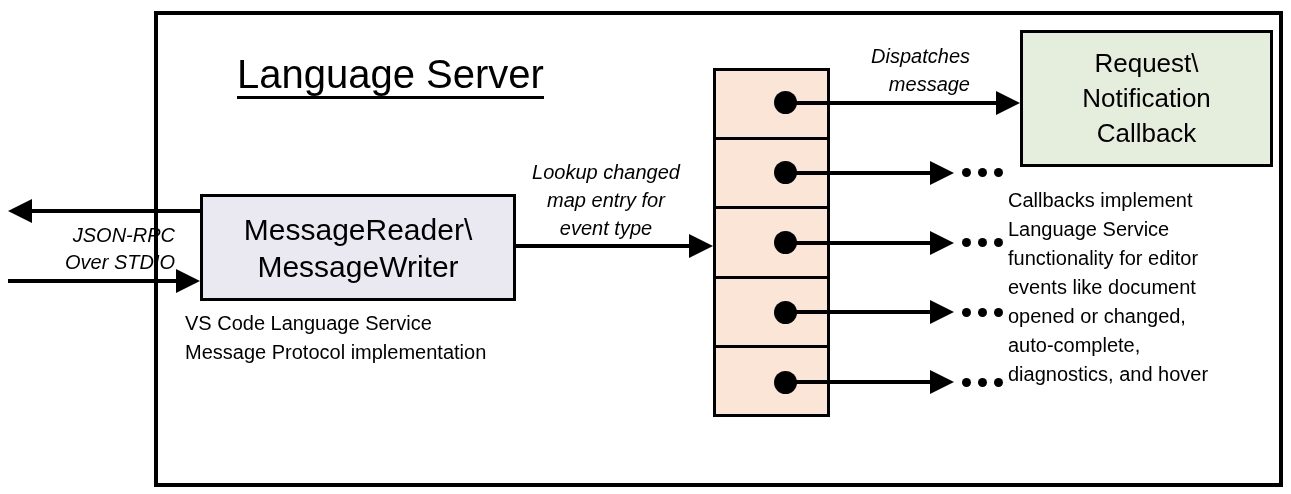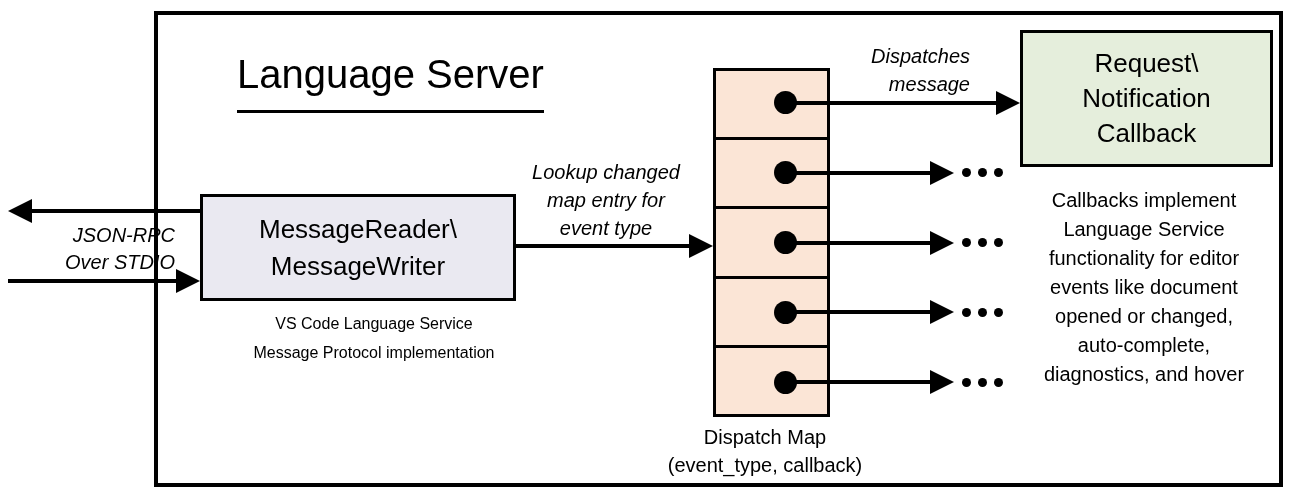--- a/index.html
+++ b/index.html
@@ -7,34 +7,34 @@
     position:relative;width:1291px;height:494px;background:#ffffff;overflow:hidden;
     font-family:"Liberation Sans", sans-serif;color:#000;
   }
   .abs{position:absolute;}
   .frame{
     left:154px;top:11px;width:1129px;height:476px;
     border:4px solid var(--stroke,#000);box-sizing:border-box;background:transparent;
   }
   .title{
     left:237px;top:52px;font-size:40px;line-height:44px;
-    border-bottom:3px solid var(--stroke,#000);padding-bottom:14px;white-space:nowrap;
+    border-bottom:3px solid var(--stroke,#000);padding-bottom:0;white-space:nowrap;
   }
   .hline{background:var(--stroke,#000);height:4px;}
   .arr-r{width:0;height:0;border-top:12px solid transparent;border-bottom:12px solid transparent;border-left:24px solid var(--stroke,#000);}
   .arr-l{width:0;height:0;border-top:12px solid transparent;border-bottom:12px solid transparent;border-right:24px solid var(--stroke,#000);}
   .box{
     border:3px solid var(--stroke,#000);box-sizing:border-box;
     display:flex;align-items:center;justify-content:center;
     text-align:center;white-space:pre-line;
   }
-  .reader-box{left:200px;top:194px;width:316px;height:107px;background:var(--reader-fill,#eae9f1);font-size:26px;line-height:37px;}
+  .reader-box{left:200px;top:194px;width:316px;height:107px;background:var(--reader-fill,#eae9f1);font-size:30px;line-height:37px;}
   .callback-box{left:1020px;top:30px;width:253px;height:137px;background:var(--callback-fill,#e5eedc);font-size:26px;line-height:35px;}
-  .caption{text-align:center;white-space:pre-line;}
-  .reader-caption{left:185px;top:309px;width:378px;font-size:16px;line-height:29px;}
+  .caption{white-space:pre-line;}
+  .reader-caption{left:185px;top:309px;width:378px;font-size:20px;line-height:29px;}
   .callback-caption{left:1008px;top:186px;width:272px;font-size:20px;line-height:29px;}
   .map-caption{left:650px;top:423px;width:230px;font-size:20px;line-height:28px;}
   .io-label{left:15px;top:222px;width:160px;font-size:20px;line-height:27px;font-style:italic;text-align:right;white-space:pre-line;}
   .lookup-label{left:518px;top:158px;width:176px;font-size:20px;line-height:28px;font-style:italic;text-align:center;white-space:pre-line;}
   .dispatch-label{left:820px;top:42px;width:150px;font-size:20px;line-height:28px;font-style:italic;text-align:right;white-space:pre-line;}
   .dispatch-map{
     left:713px;top:68px;width:117px;height:349px;
     border:3px solid var(--stroke,#000);box-sizing:border-box;background:var(--map-fill,#fbe5d6);
     display:flex;flex-direction:column;
   }
@@ -73,22 +73,20 @@
 map entry for
 event type</div>
 
   <div class="abs dispatch-map" id="dispatch-cells">
       <div class="map-cell" style=""></div>
       <div class="map-cell" style=""></div>
       <div class="map-cell" style=""></div>
       <div class="map-cell" style=""></div>
       <div class="map-cell" style=""></div>
     </div>
-  <div class="abs caption map-caption">Dispatch Map
-(event_type, callback)</div>
 
   <div class="abs" id="connector-layer" style="left:0;top:0;width:1291px;height:494px;pointer-events:none;">
       <div class="dot" style="left:774px;top:91.4px;"></div>
       <div class="abs hline" style="left:785px;top:100.9px;width:213px;"></div>
       <div class="abs arr-r" style="left:996px;top:90.9px;"></div>
       <div class="dot" style="left:774px;top:161.2px;"></div>
       <div class="abs hline" style="left:785px;top:170.7px;width:147px;"></div>
       <div class="abs arr-r" style="left:930px;top:160.7px;"></div>
       <div class="ellipsis" style="left:962px;top:168.2px;">
         <span></span>

